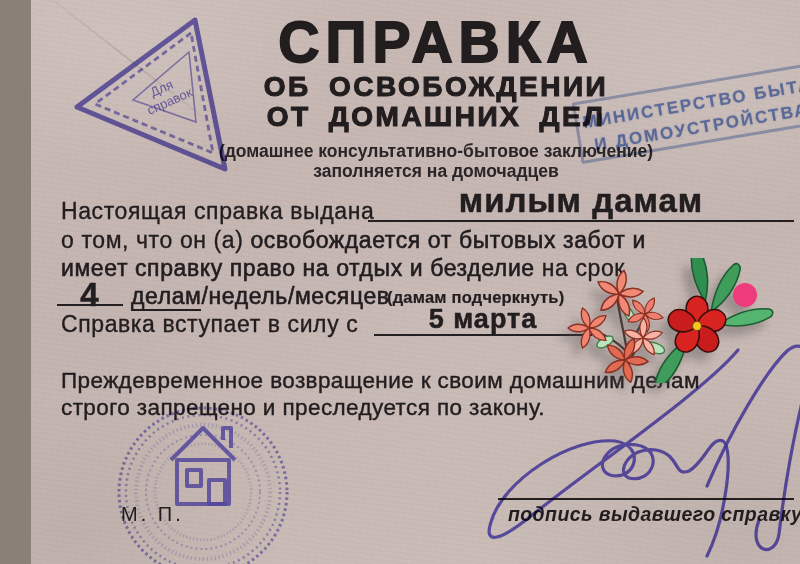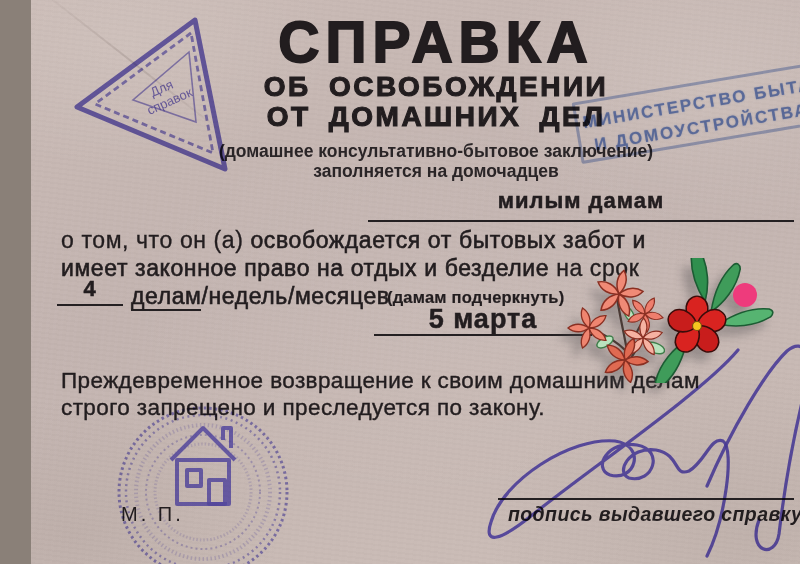--- a/index.html
+++ b/index.html
@@ -27,21 +27,21 @@
   .title-main{font-size:57px;font-weight:bold;letter-spacing:6px;line-height:56px;
     -webkit-text-stroke:1.8px #221d1f;}
   .title-sub{font-size:28px;font-weight:bold;letter-spacing:2.5px;word-spacing:8px;
     line-height:30px;-webkit-text-stroke:1.1px #221d1f;margin-top:2px;}
   .title-note{font-size:17.5px;font-weight:bold;line-height:19.5px;margin-top:10px;color:#2a2527;}
   .title-note2{font-size:17.5px;font-weight:bold;line-height:19.5px;color:#2a2527;}
   
   .body-line{font-size:23px;letter-spacing:.6px;-webkit-text-stroke:.35px #221d1f;white-space:nowrap;}
   .b{font-weight:normal;-webkit-text-stroke:.6px #221d1f;}
   .fill-line{border-bottom:2.5px solid #242022;text-align:center;}
-  .fill-text{font-weight:bold;font-size:22px;-webkit-text-stroke:.5px #221d1f;letter-spacing:1px;}
+  .fill-text{font-weight:bold;font-size:33px;-webkit-text-stroke:.5px #221d1f;letter-spacing:1px;}
   .hint{font-size:12px;font-weight:bold;text-align:center;letter-spacing:.3px;}
   .hint2{font-size:16.5px;font-weight:bold;letter-spacing:.2px;-webkit-text-stroke:.2px #221d1f;}
   .unit-underline{border-bottom:2.5px solid #242022;}
   .warning{font-size:22.5px;line-height:26.5px;-webkit-text-stroke:.4px #221d1f;letter-spacing:.4px;white-space:nowrap;}
   .mp{font-size:20px;font-weight:normal;letter-spacing:3px;}
   .sig-label{font-size:19.5px;font-weight:bold;font-style:italic;letter-spacing:.4px;}
   .sig-line{border-top:2.5px solid #242022;width:296px;}
   
   .stamp{mix-blend-mode:multiply;pointer-events:none;}
   .ministry{
@@ -61,40 +61,42 @@
   <div class="crease"></div>
 
   <div class="abs title-wrap">
     <div class="title-main">СПРАВКА</div>
     <div class="title-sub">ОБ ОСВОБОЖДЕНИИ</div>
     <div class="title-sub" style="margin-top:0;">ОТ ДОМАШНИХ ДЕЛ</div>
     <div class="title-note">(домашнее консультативно-бытовое заключение)</div>
     <div class="title-note2">заполняется на домочадцев</div>
   </div>
 
+  <div class="abs body-line" style="left:30px;top:198px;">Настоящая справка выдана</div>
   <div class="abs fill-line" style="left:337px;top:178px;width:426px;height:42px;">
     <span class="fill-text" style="line-height:46px;">милым дамам</span>
   </div>
 
   <div class="abs body-line" style="left:30px;top:227px;">
     <span>о том, что он (а) </span><span class="b">освобождается от бытовых забот и</span>
   </div>
 
   <div class="abs body-line" style="left:30px;top:255px;">
-    <span class="b">имеет законное право на отдых и безделие</span><span> на срок</span>
+    <span class="b">имеет справку право на отдых и безделие</span><span> на срок</span>
   </div>
 
   <div class="abs fill-line" style="left:26px;top:276px;width:66px;height:28px;">
     <span class="fill-text">4</span>
   </div>
   <div class="abs body-line b" style="left:100px;top:283px;">
     <span class="unit-underline">делам</span><span>/</span><span>недель</span><span>/</span><span>месяцев</span>
   </div>
   <div class="abs hint2" style="left:356px;top:288px;">(дамам подчеркнуть)</div>
 
+  <div class="abs body-line" style="left:30px;top:311px;">Справка вступает в силу с</div>
   <div class="abs fill-line" style="left:343px;top:304px;width:218px;height:30px;">
     <span class="fill-text" style="font-size:27px;">5 марта</span>
   </div>
 
   <div class="abs warning" style="left:30px;top:368px;">
     <div>Преждевременное возвращение к своим домашним делам</div>
     <div>строго запрещено и преследуется по закону.</div>
   </div>
 
   <div class="abs mp" style="left:90px;top:503px;">М. П.</div>

